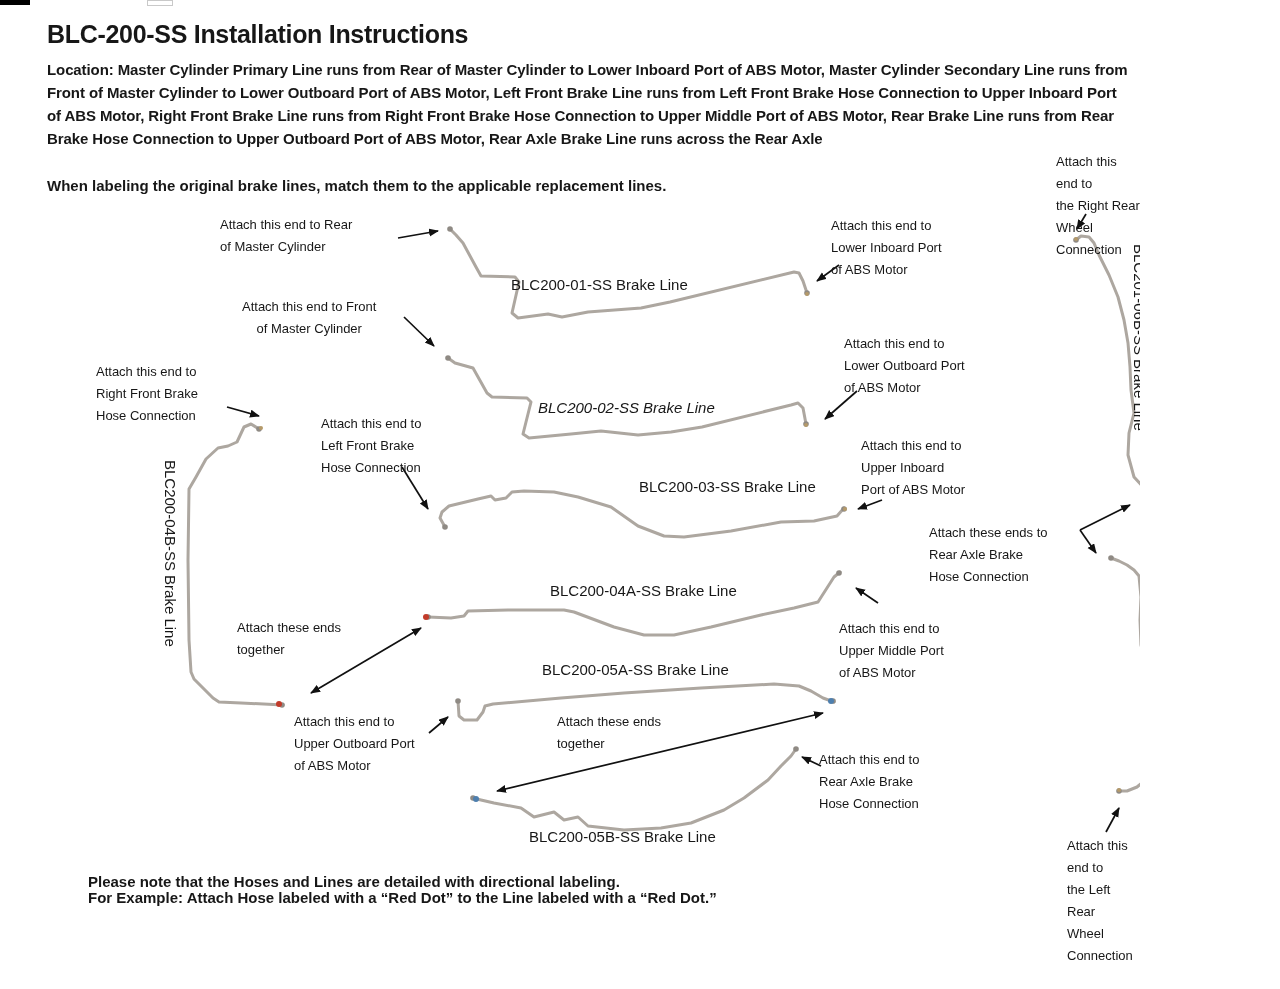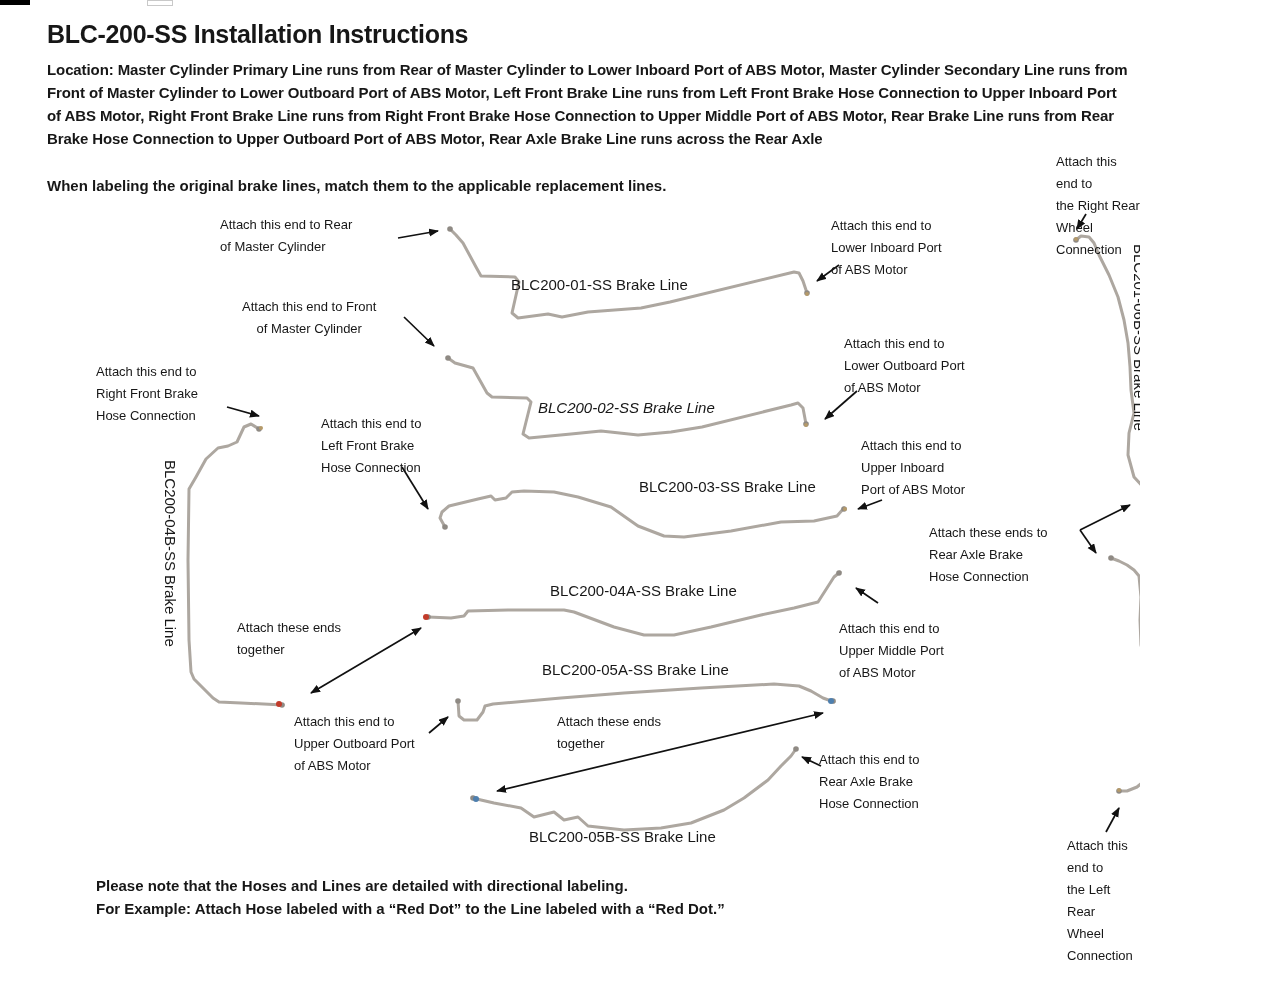--- a/index.html
+++ b/index.html
@@ -5,21 +5,21 @@
   html,body{margin:0;padding:0;background:#fff;}
   .canvas{
     position:relative;width:1140px;height:989px;background:#fff;overflow:hidden;
     font-family:"Liberation Sans","DejaVu Sans",sans-serif;color:#171717;
   }
   .artifact{position:absolute;background:#000;}
   .artifact-outline{position:absolute;border:1px solid #c9c9c9;background:#fff;}
   .title{position:absolute;left:47px;top:20px;font-size:25px;font-weight:bold;letter-spacing:-0.3px;white-space:nowrap;}
   .para{position:absolute;left:47px;top:58px;width:1196px;font-size:15px;font-weight:bold;line-height:23px;white-space:pre-line;letter-spacing:-0.1px;}
   .intro{position:absolute;left:47px;top:177px;font-size:15px;font-weight:bold;white-space:nowrap;}
-  .note{position:absolute;left:88px;top:874px;font-size:15px;font-weight:bold;line-height:23px;white-space:pre-line;margin-left:8px;}
+  .note{position:absolute;left:88px;top:874px;font-size:15px;font-weight:bold;line-height:16px;white-space:pre-line;}
   .ann{position:absolute;font-size:13px;line-height:22px;white-space:pre-line;}
   .ann.center{text-align:center;}
   .linelabel{position:absolute;font-size:15px;white-space:nowrap;}
   .vert{writing-mode:vertical-rl;text-orientation:mixed;white-space:nowrap;}
   svg.diagram{position:absolute;left:0;top:0;}
 </style>
 </head>
 <body>
 
 <div class="canvas">

